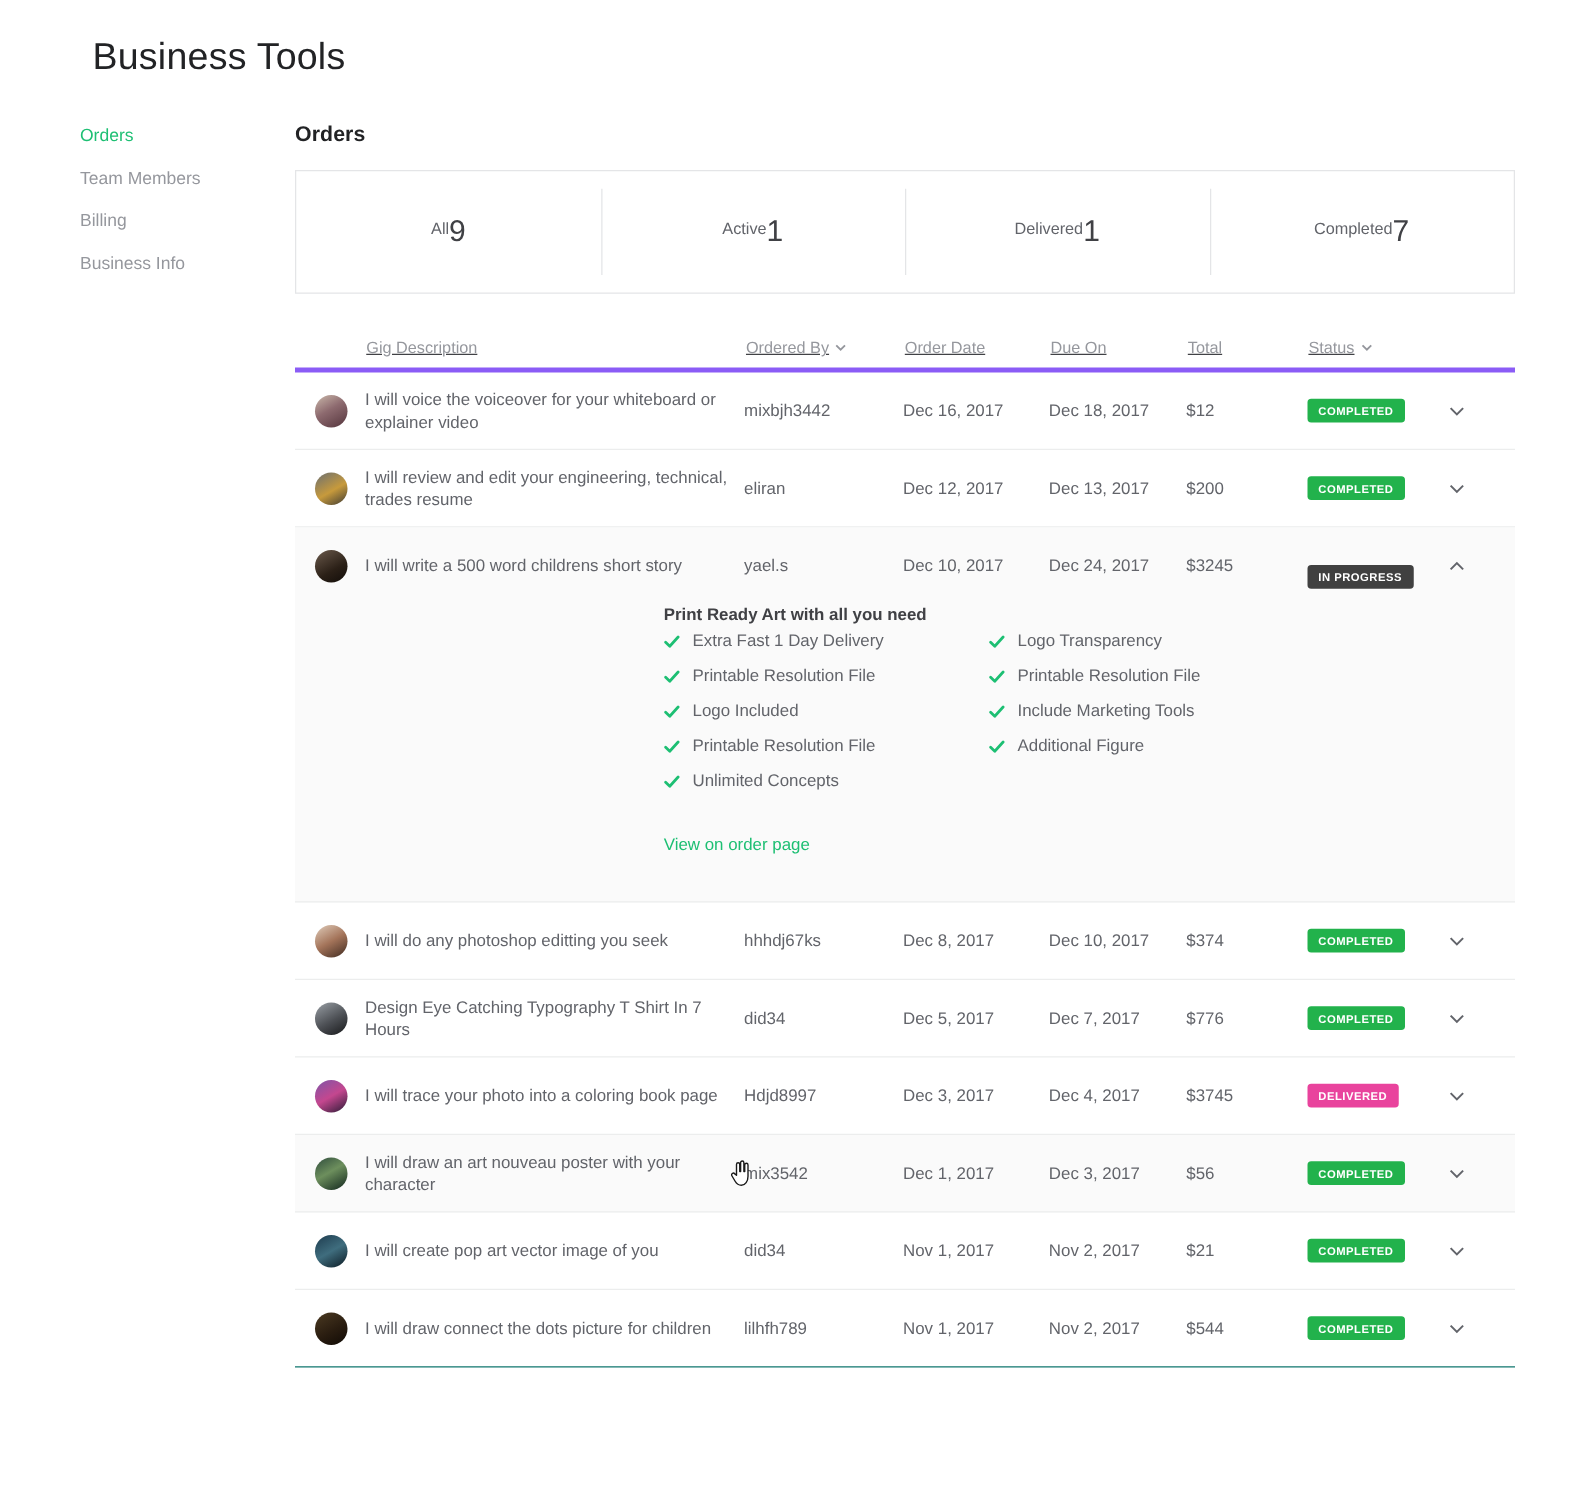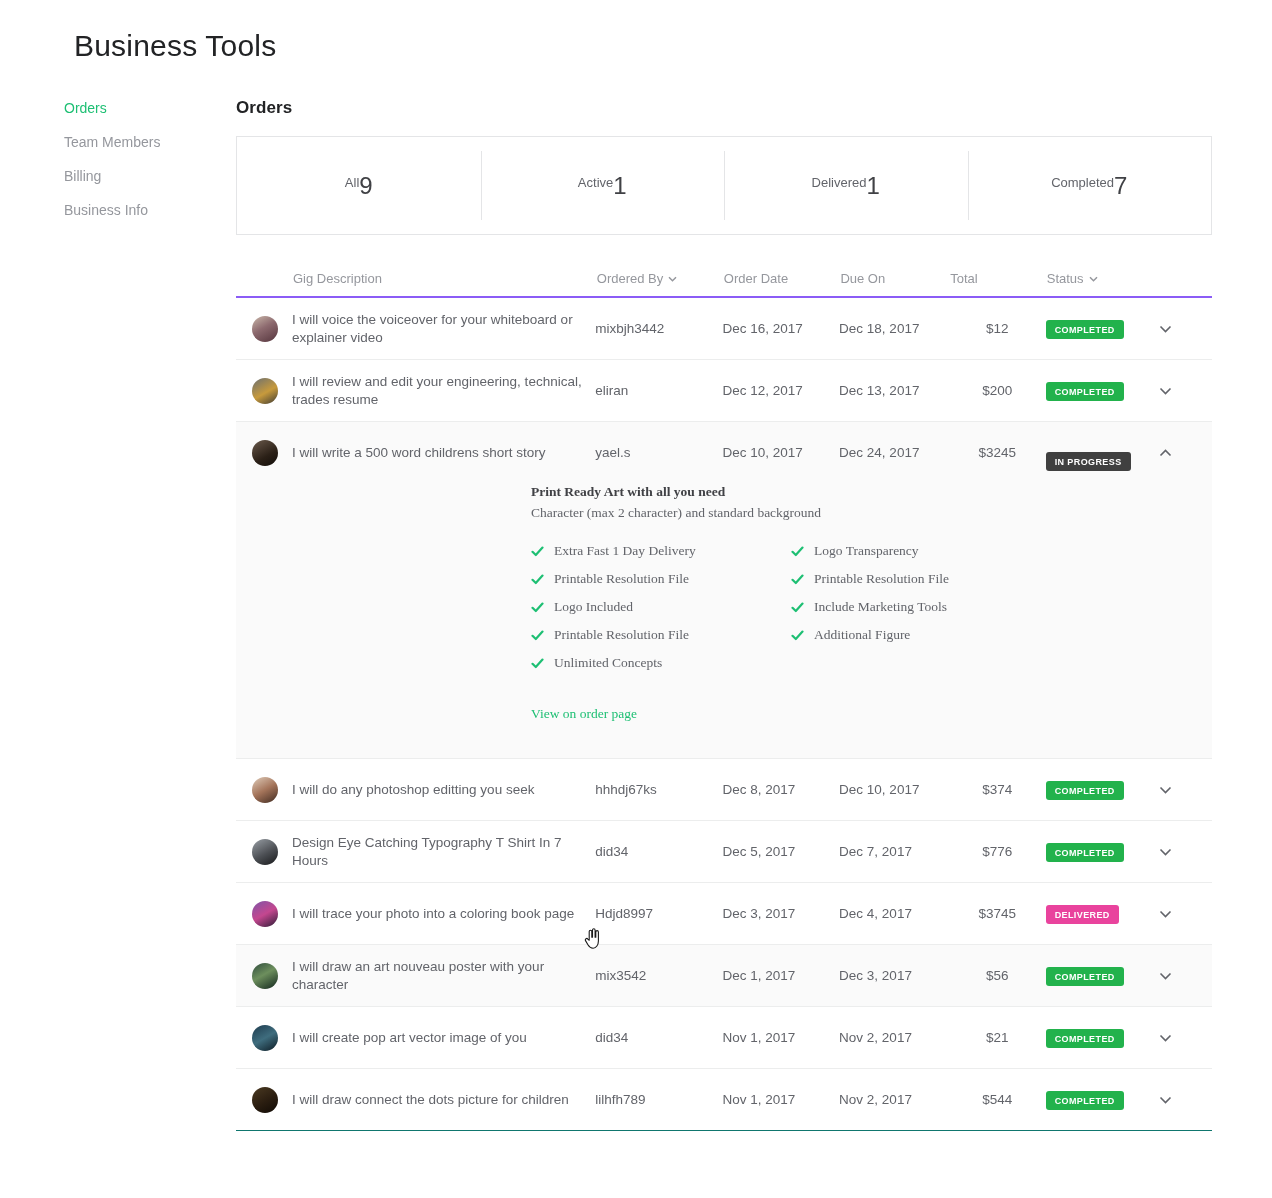--- a/index.html
+++ b/index.html
@@ -97,39 +97,40 @@
     line-height: 28px;
   }
 
   
   .table { margin-top: 27px; width: 976px; }
   .thead {
     display: flex;
     align-items: center;
     height: 36px;
     padding: 0 0 0 0;
-    border-bottom: 2px solid #8b5cf6;
+    border-bottom: 4px solid #8b5cf6;
+    text-decoration: underline;
   }
   .th {
     font-size: 13px;
     color: #95979d;
     font-weight: normal;
     line-height: 16px;
     display: flex;
     align-items: center;
     gap: 5px;
     white-space: nowrap;
   }
   .th.sortable { cursor: pointer; }
 
   .col-gig     { width: 375px; padding-left: 57px; }
   .col-by      { width: 133px; }
   .col-odate   { width: 122px; }
   .col-due     { width: 115px; }
-  .col-total   { width: 101px; text-align: center; }
+  .col-total   { width: 101px; }
   .col-status  { width: 96px; }
   .col-toggle  { width: 77px; }
 
   .row-wrap { border-bottom: 1px solid #eceded; }
   .row-wrap.shaded { background: #fafafa; }
   .row-wrap:last-child { border-bottom: 1px solid #0f766e; }
 
   .row {
     display: flex;
     align-items: center;
@@ -186,21 +187,21 @@
     padding-left: 22px;
     cursor: pointer;
   }
   .chev { width: 13px; height: 8px; display: block; }
   .chev path { fill: none; stroke: #62646a; stroke-width: 1.6; }
 
   .hdr-chev { width: 9px; height: 6px; display: inline-block; }
   .hdr-chev path { fill: none; stroke: #95979d; stroke-width: 1.5; }
 
   
-  .expand { padding: 0 0 36px 295px; font-family: Liberation Serif, serif; }
+  .expand { padding: 0 0 36px 295px; }
   .exp-title {
     font-size: 13.5px;
     font-weight: bold;
     color: #404145;
     line-height: 18px;
     margin-bottom: 3px;
   }
   .exp-sub {
     font-size: 13.5px;
     color: #62646a;
@@ -344,21 +345,21 @@
               <div class="cell col-odate">Dec 10, 2017</div>
               <div class="cell col-due">Dec 24, 2017</div>
               <div class="cell col-total dollar">$3245</div>
               <div class="col-status"><span class="badge inprogress">IN PROGRESS</span></div>
               <div class="toggle">
                 <svg class="chev" viewBox="0 0 13 8">
                   <path d="M1.5 6.5 L6.5 1.5 L11.5 6.5"></path>
                 </svg>
               </div>
             </div>
-            <div class="expand"><div class="exp-title">Print Ready Art with all you need</div><div class="exp-sub">Character (max 2 character) and standard background</div><div class="feature-cols">
+            <div class="expand"><div class="exp-title">Print Ready Art with all you need</div><div class="feature-cols">
                 <div class="feature-col">
                   <div class="feat">
                     <svg class="tick" viewBox="0 0 13 13">
                       <path d="M1.5 6.8 L4.8 10 L11.5 2.6"></path>
                     </svg>
                     <span>Extra Fast 1 Day Delivery</span>
                   </div>
                   <div class="feat">
                     <svg class="tick" viewBox="0 0 13 13">
                       <path d="M1.5 6.8 L4.8 10 L11.5 2.6"></path>

